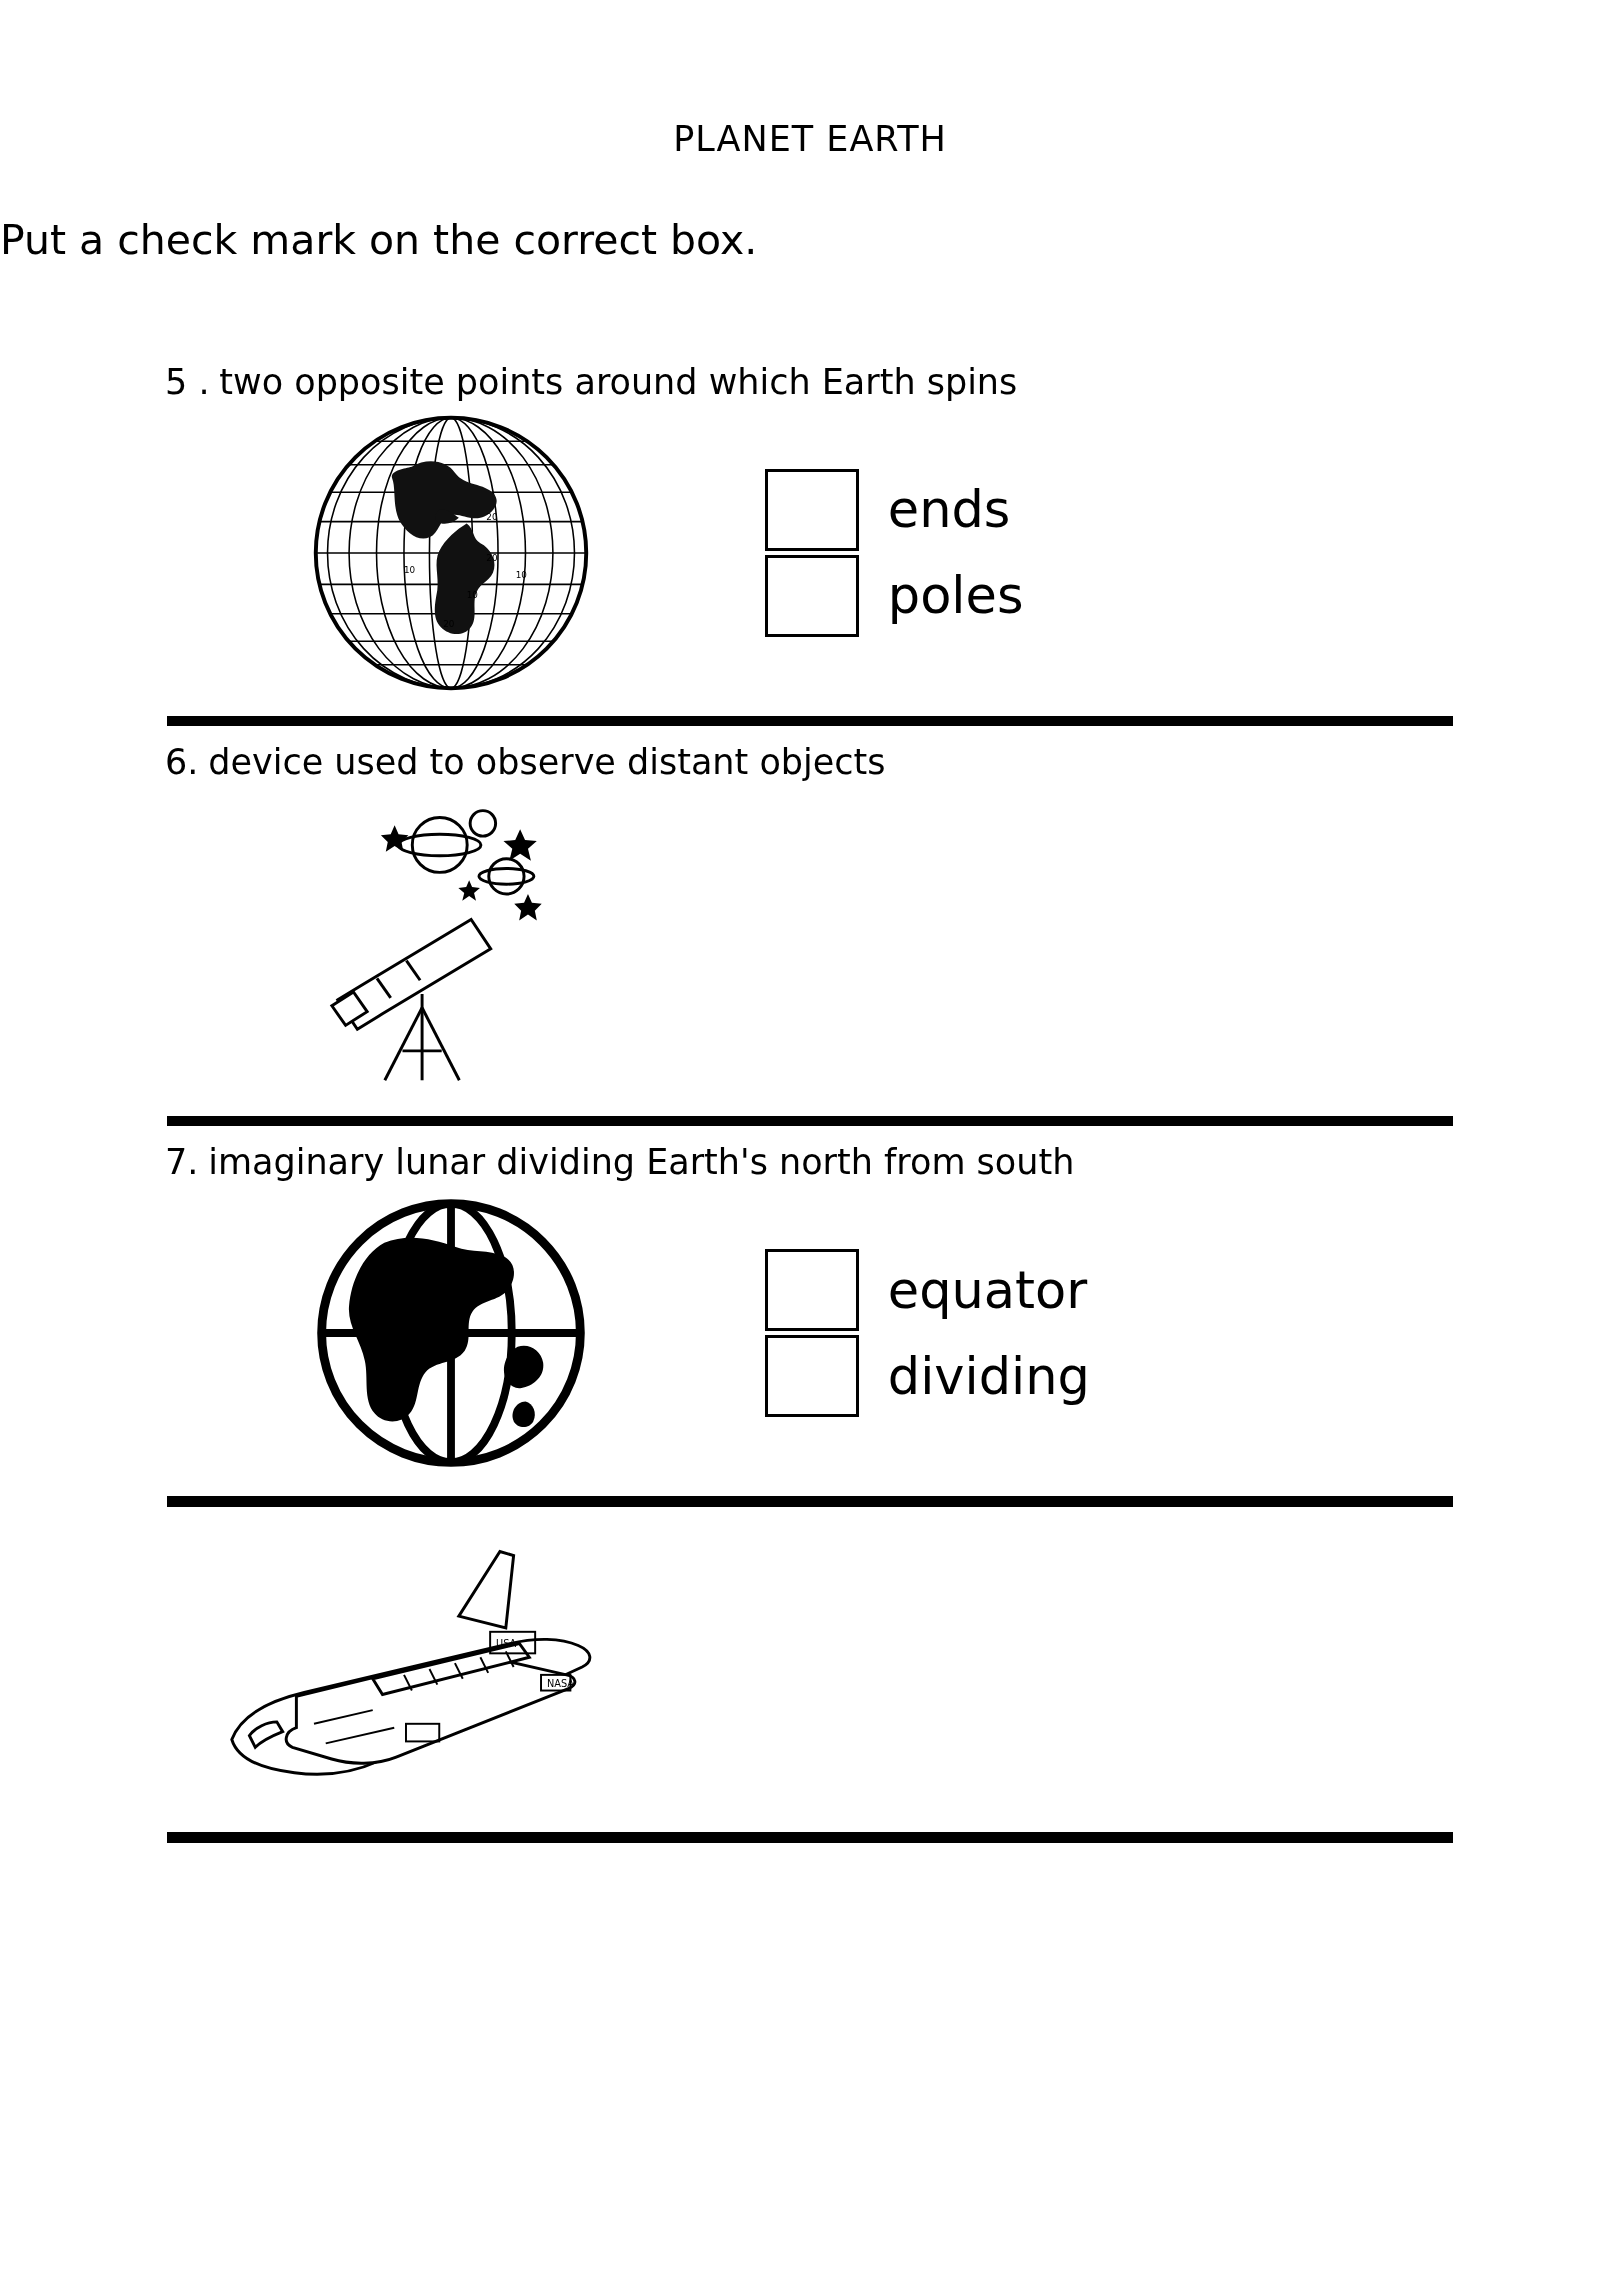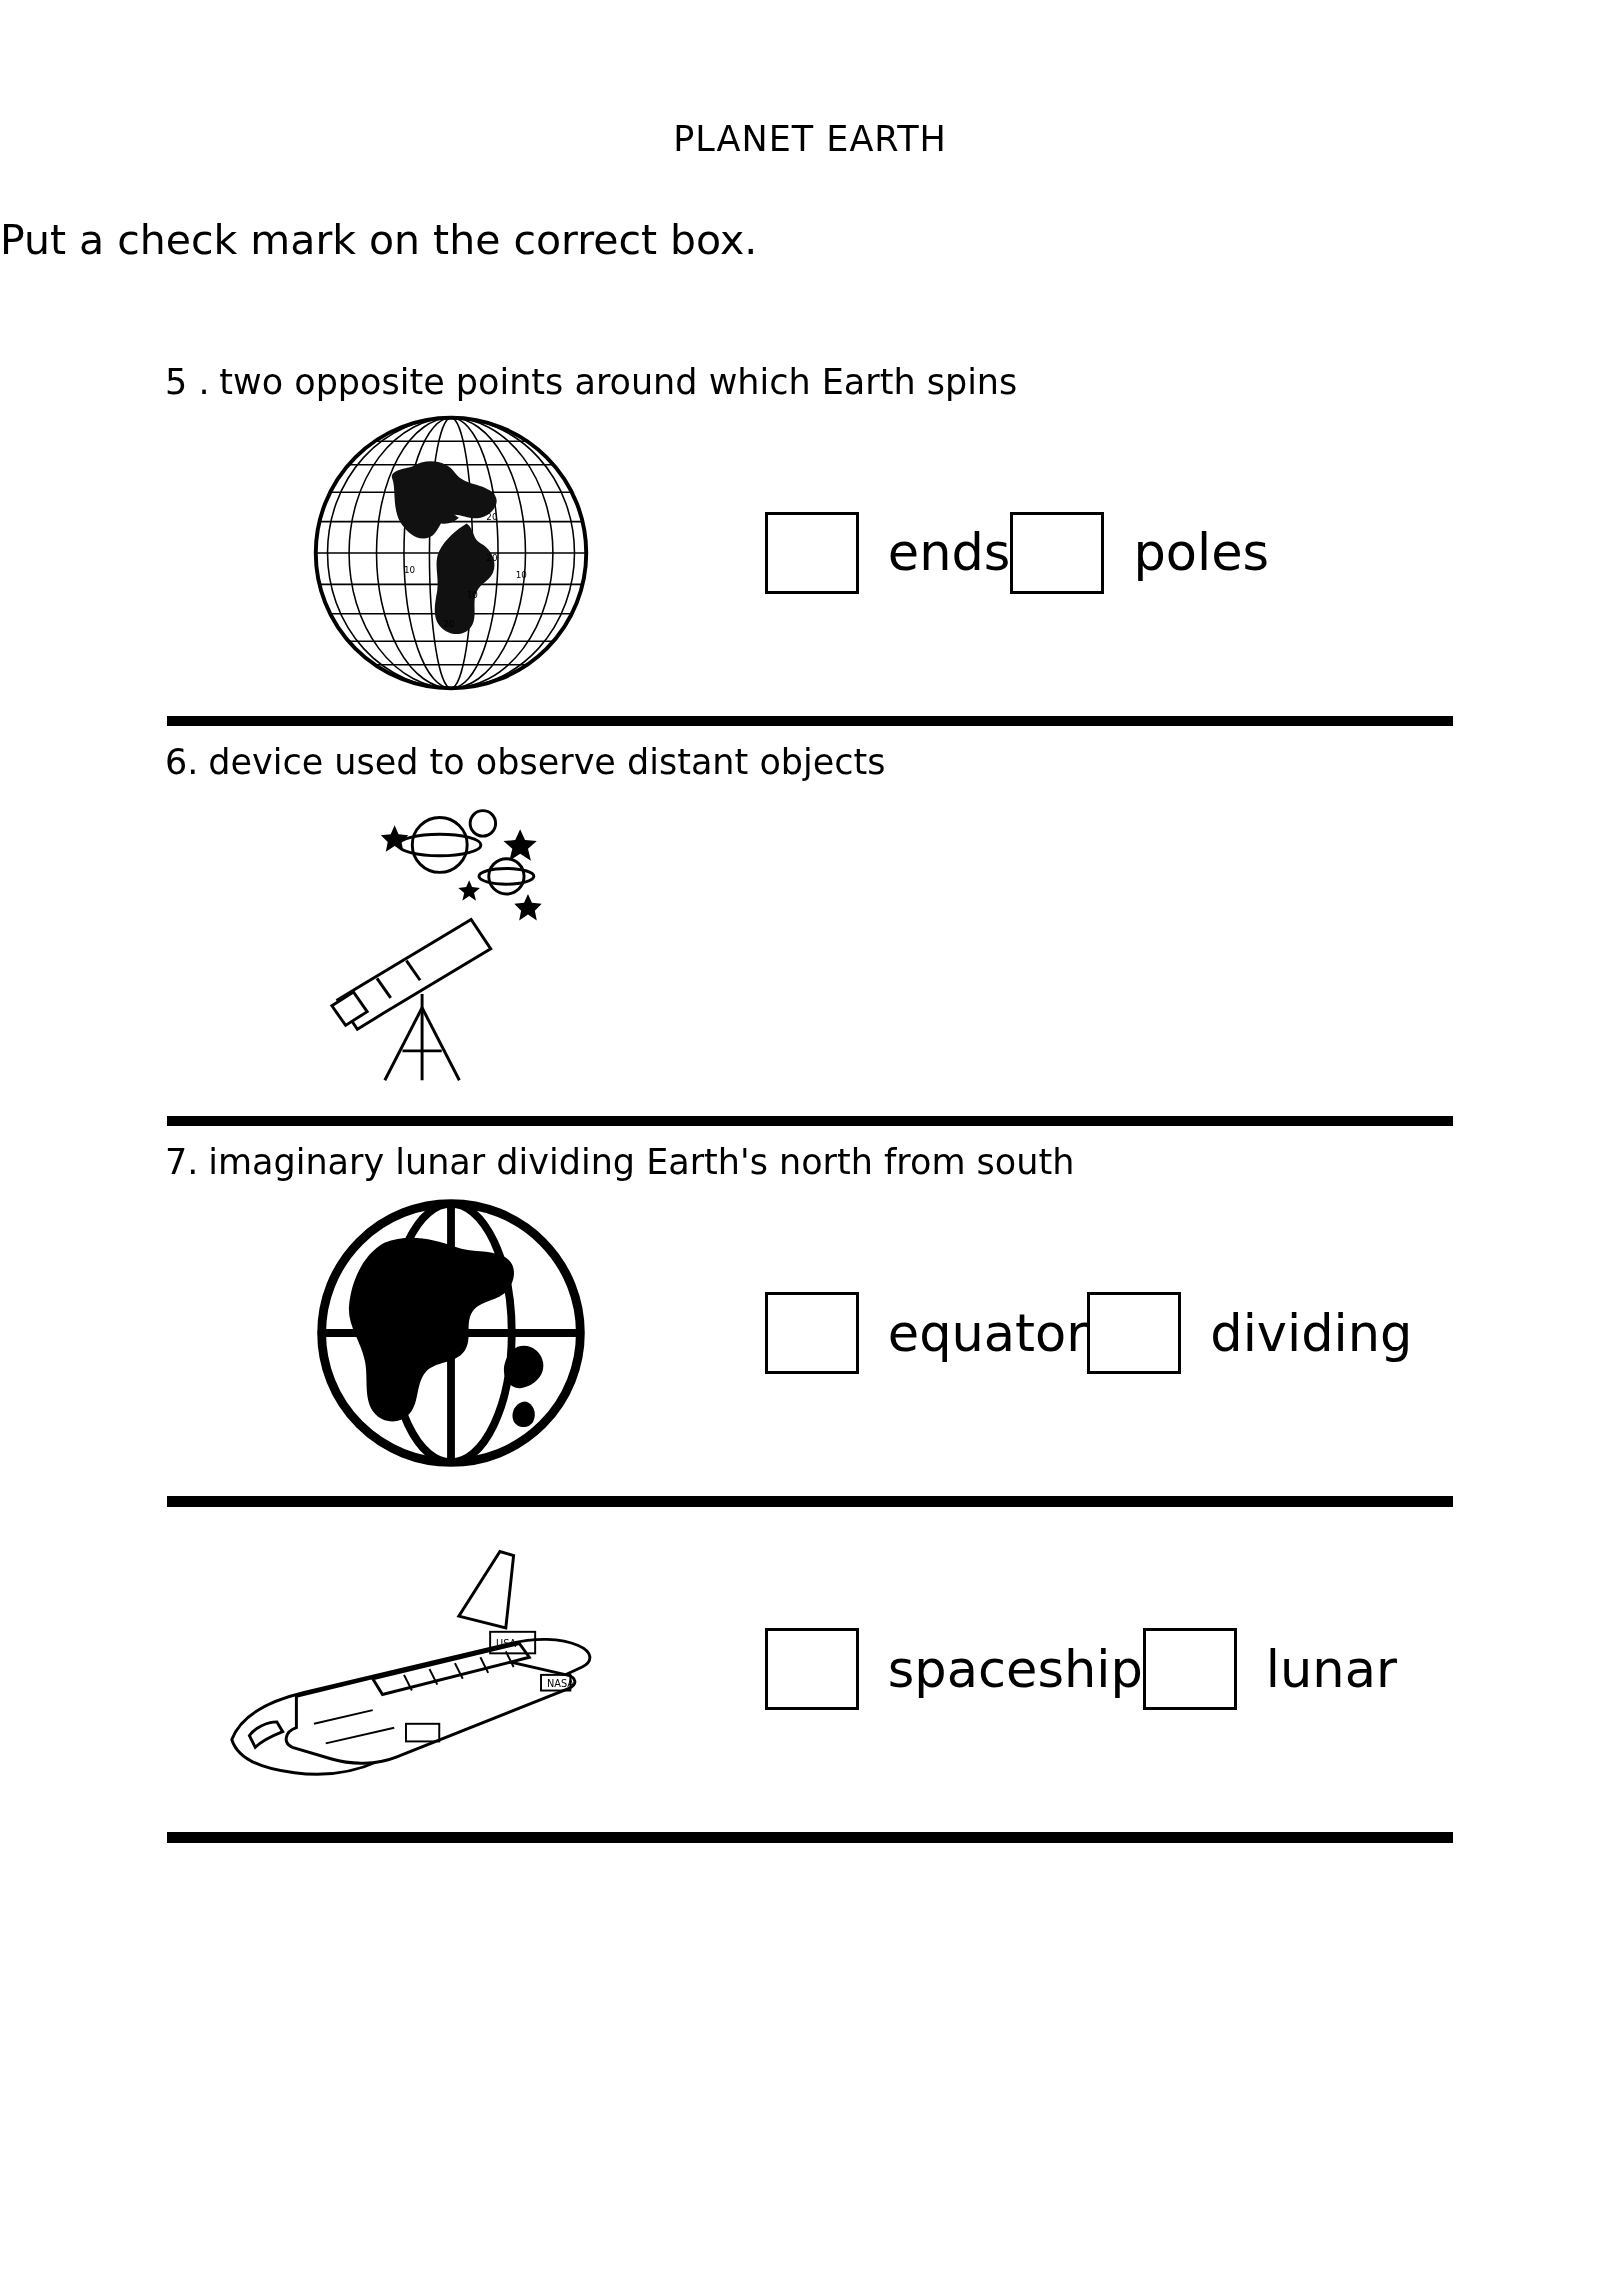--- a/index.html
+++ b/index.html
@@ -60,21 +60,21 @@
   .art {
     width: 608px;
     min-height: 294px;
     display: flex;
     align-items: center;
     justify-content: center;
     margin-left: 147px;
   }
   .choices {
     display: flex;
-    flex-direction: row;
+    flex-direction: column;
     justify-content: center;
     margin-left: 9.8px;
   }
   .choice {
     display: flex;
     align-items: center;
     margin: 2px 0;
   }
   .box {
     width: 94px;
@@ -269,30 +269,20 @@
               <rect x="214" y="196" width="34" height="18"></rect>
               <path d="M120 196 l60 -14"></path>
               <path d="M132 216 l70 -16"></path>
             </g>
             <g fill="#000" font-size="10" font-family="DejaVu Sans, sans-serif">
               <text x="306" y="118">USA</text>
               <text x="358" y="158">NASA</text>
             </g>
           </svg>
         </div>
-        <div class="choices">
-          <div class="choice">
-            <div class="box"></div>
-            <div class="choice-label">spaceship</div>
-          </div>
-          <div class="choice">
-            <div class="box"></div>
-            <div class="choice-label">lunar</div>
-          </div>
-        </div>
       </div>
     </div>
 
     <div class="rule"></div>
 
   </div>
 </div>
 
 
 </body></html>

